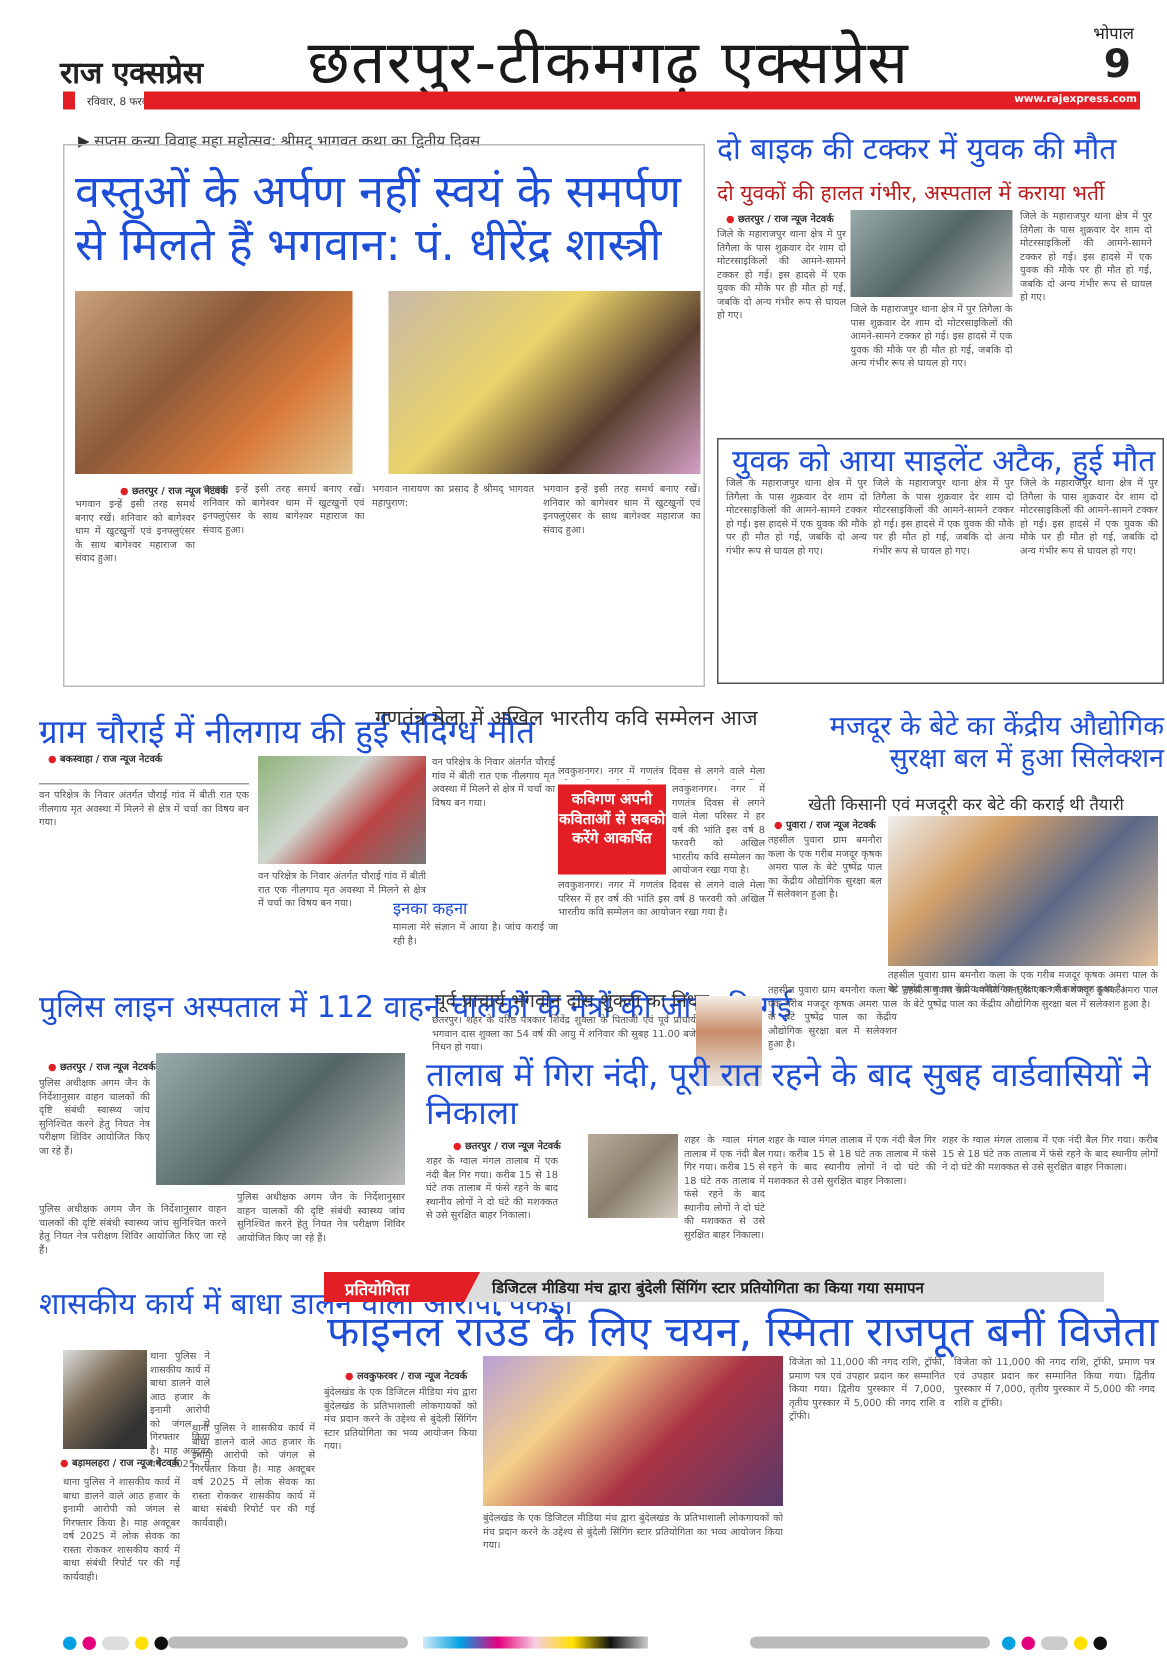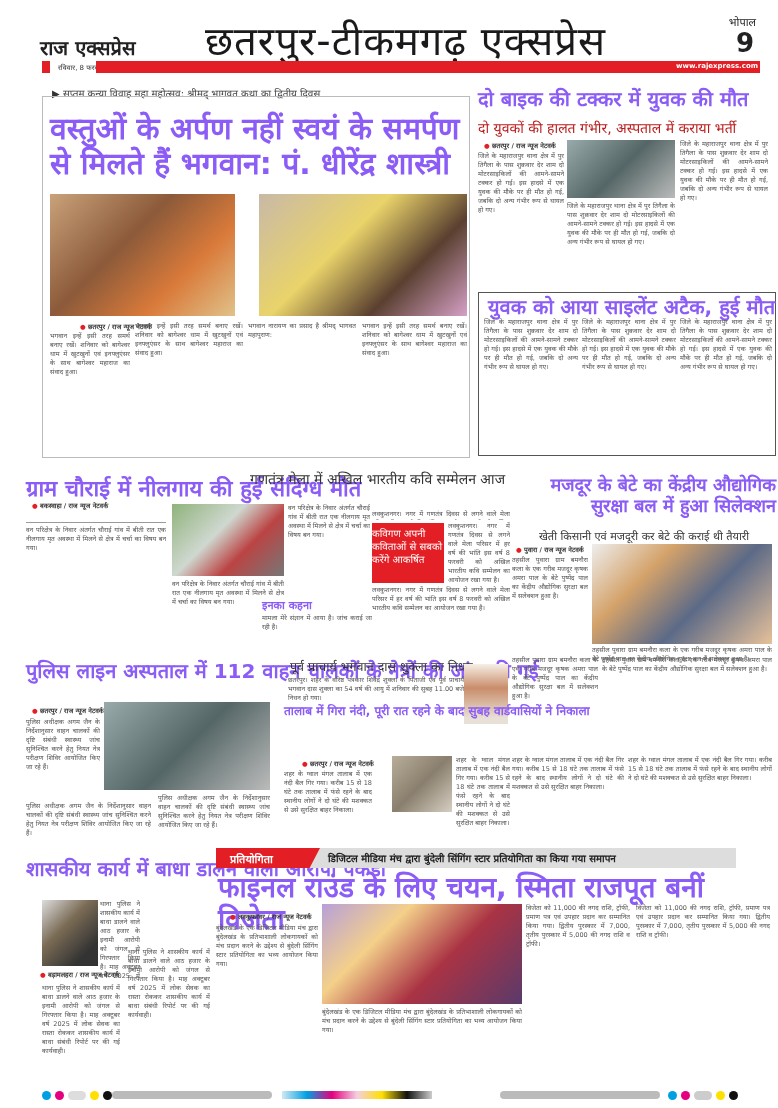--- a/index.html
+++ b/index.html
@@ -9,44 +9,44 @@
 .mast-date{left:58px;top:63px;font-size:7px;color:#333}
 .redbar-left{left:42px;top:61px;width:8px;height:12px;background:#e31e24}
 .redbar{left:96px;top:61px;width:664px;height:12px;background:#e31e24}
 .url{right:20px;top:62px;font-size:7px;color:#fff;font-weight:bold}
 .main-title{left:205px;top:12px;font-size:40px;font-weight:normal;color:#1a1a1a;letter-spacing:1px}
 .city{right:22px;top:14px;font-size:11px;text-align:right}
 .pageno{right:24px;top:28px;font-size:26px;font-weight:bold}
 .kicker{left:52px;top:86px;font-size:10px;color:#444}
 .kicker::before{content:"▶ ";color:#333}
 .box-left{left:42px;top:96px;width:428px;height:362px;border:1px solid #bbb}
-.h1{font-weight:bold;color:#8b5cf6;line-height:1.15}
+.h1{font-weight:normal;color:#1d4ed8;line-height:1.15}
 .lead1{left:50px;top:112px;font-size:30px;width:420px}
 .photo{background:linear-gradient(135deg,#c9a27a,#8c5a3a 40%,#d97a3a 70%,#e0c28a)}
 .photo2{background:linear-gradient(135deg,#c9b9a7,#e9d36a 40%,#5a4030 70%,#d5a0c6)}
 .photo-grey{background:linear-gradient(135deg,#9aa,#566 50%,#bbb)}
 .photo-green{background:linear-gradient(135deg,#8fb37a,#cfd8d0 40%,#b44 65%,#777)}
 .photo-crowd{background:linear-gradient(135deg,#eee,#d4a26a 30%,#5c6a87 60%,#e6c19a)}
 .photo-stage{background:linear-gradient(135deg,#b8a0d8,#f4d08a 30%,#a34 60%,#5a3a6a)}
 .text{font-size:6.5px;line-height:9px;color:#555;text-align:justify;overflow:hidden}
 .byline{font-size:6.5px;color:#333;font-weight:bold}
 .byline::before{content:"● ";color:#e31e24}
 .h-right{left:478px;top:88px;font-size:20px}
 .sub-right{left:478px;top:118px;font-size:14px;color:#b91c1c}
 .box-attack{left:478px;top:292px;width:298px;height:164px;border:1px solid #555}
 .h-attack{left:488px;top:296px;font-size:20px}
 .hr{height:1px;background:#999}
 .h-nilgai{left:26px;top:476px;font-size:22px}
 .h-kavi{left:250px;top:470px;font-size:14px;color:#333;font-weight:normal;line-height:1.3}
-.kavi-box{left:372px;top:523px;width:72px;height:60px;background:#e31e24;color:#fff;font-size:10px;font-weight:normal;text-align:left;line-height:1.3;padding-top:4px}
+.kavi-box{left:372px;top:523px;width:72px;height:60px;background:#e31e24;color:#fff;font-size:10px;font-weight:bold;text-align:center;line-height:1.3;padding-top:4px}
 .h-mazdoor{left:518px;top:475px;font-size:18px;text-align:right;width:258px}
 .sub-mazdoor{left:510px;top:528px;font-size:11px;color:#333;width:268px;text-align:center}
 .h-police{left:26px;top:660px;font-size:20px}
 .h-shukla{left:290px;top:658px;font-size:12.5px;color:#333}
-.h-talab{left:284px;top:705px;font-size:12px}
+.h-talab{left:284px;top:705px;font-size:22px}
 .h-shasakiya{left:26px;top:858px;font-size:20px}
 .pratiyo-bar{left:216px;top:848px;width:520px;height:20px;background:#ddd}
 .pratiyo-tag{left:216px;top:848px;width:104px;height:20px;background:#e31e24;color:#fff;font-size:11px;font-weight:bold;padding:3px 0 0 14px;clip-path:polygon(0 0,100% 0,90% 100%,0 100%)}
 .pratiyo-kick{left:328px;top:851px;font-size:10px;color:#222;font-weight:bold}
 .h-final{left:218px;top:872px;font-size:28px}
 .swatch{width:9px;height:9px;border-radius:50%}
 .bottom-bar{top:1091px}
 </style>
 </head>
 <body>

